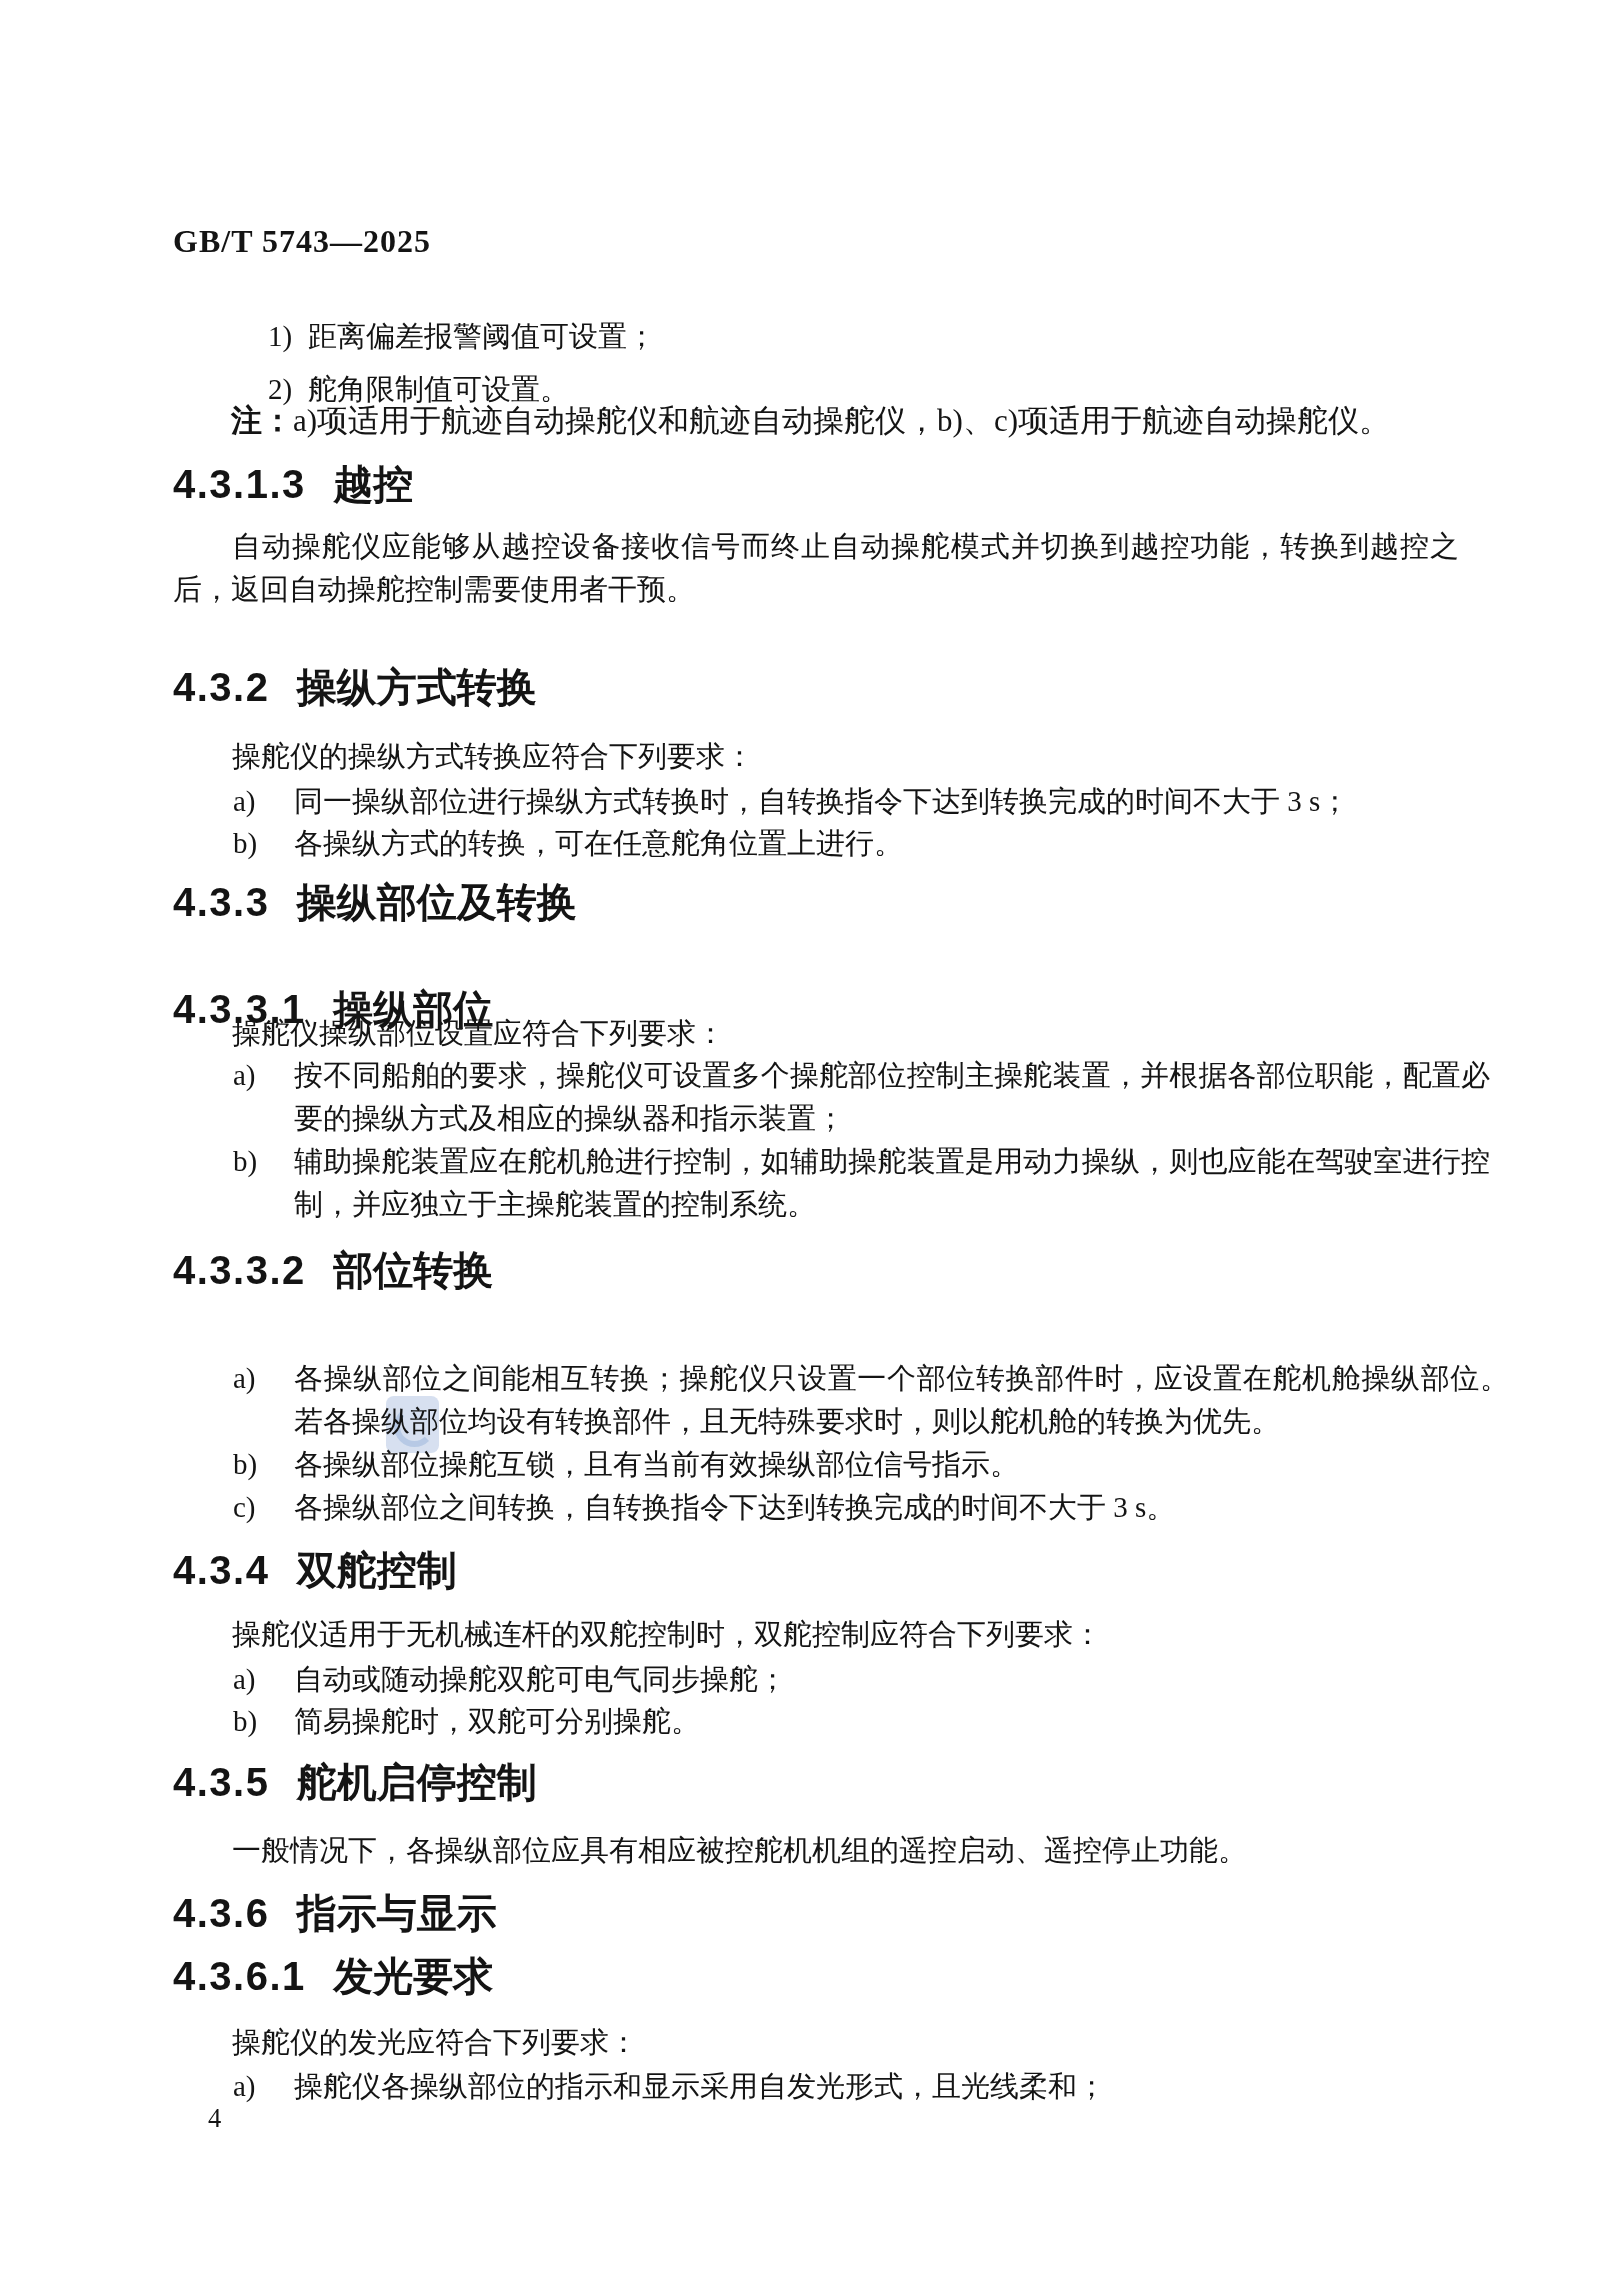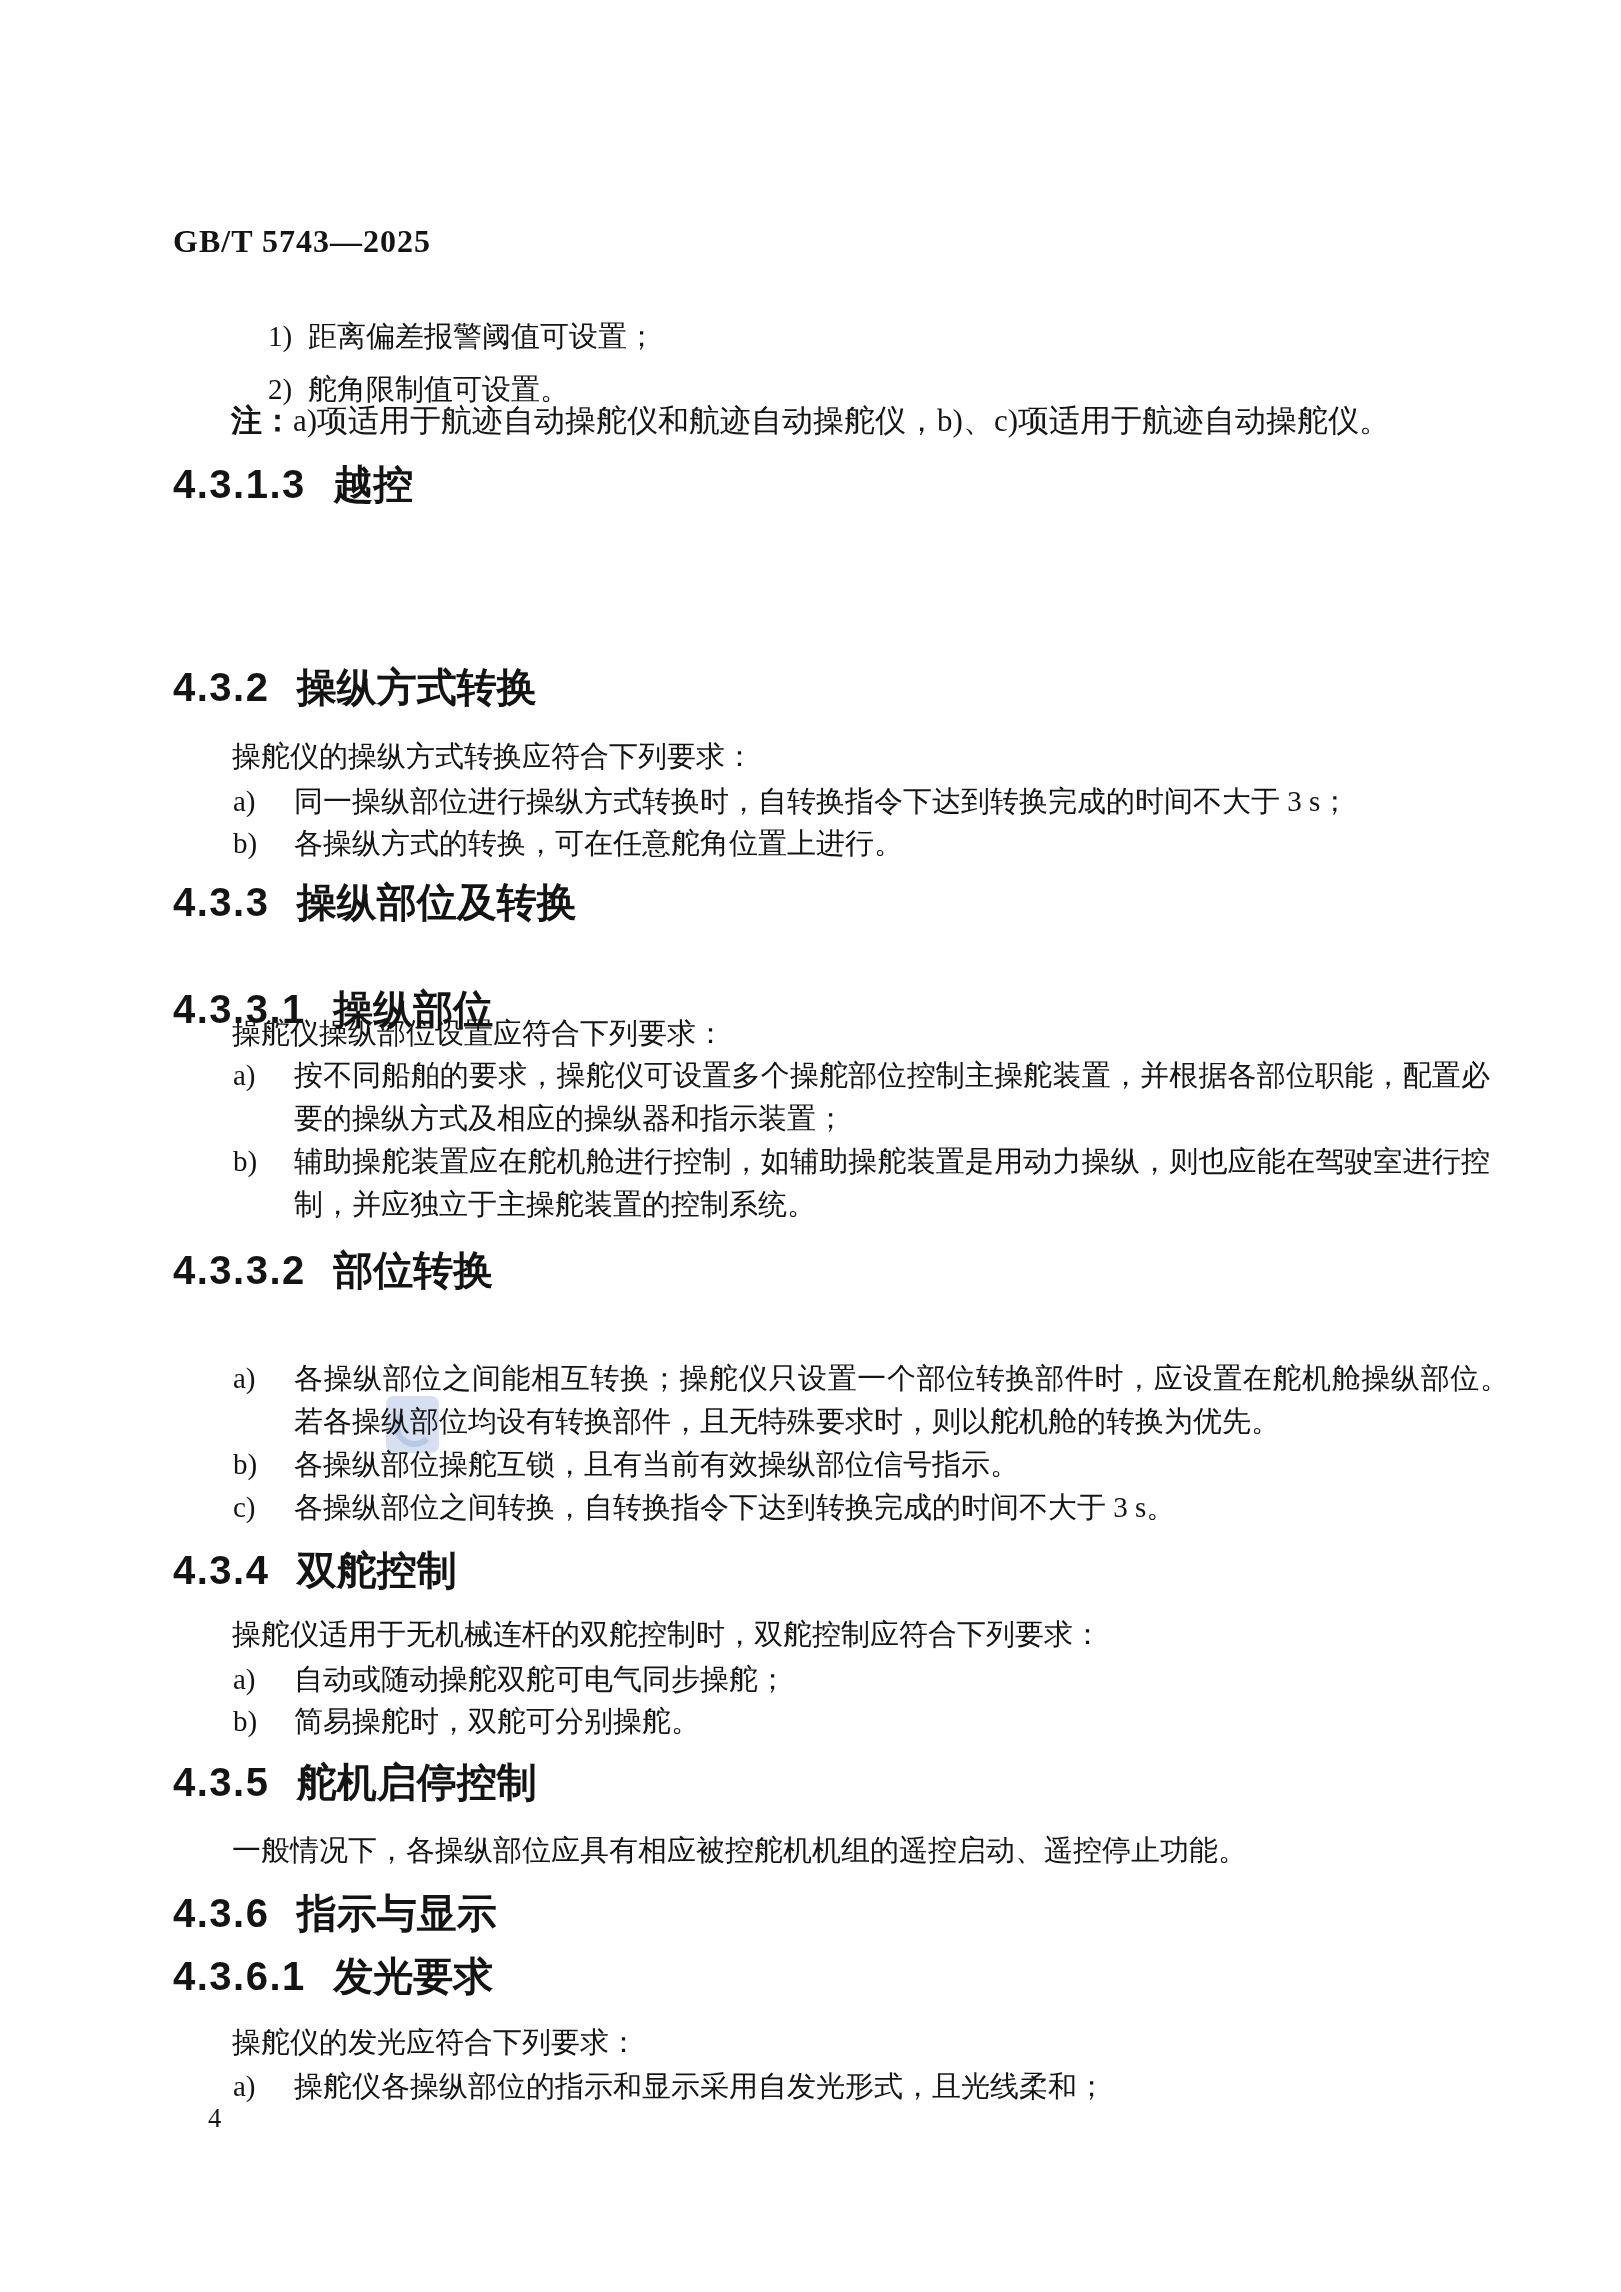--- a/index.html
+++ b/index.html
@@ -83,20 +83,21 @@
     <span class="label">2)</span>
     <span class="text">舵角限制值可设置。</span>
   </div>
   <div class="note" style="top:404px">
     <span class="note-label">注：</span><span>a)项适用于航迹自动操舵仪和航迹自动操舵仪，b)、c)项适用于航迹自动操舵仪。</span>
   </div>
 
   <div class="heading" style="top:465px">
     <span class="num">4.3.1.3</span><span>越控</span>
   </div>
+  <div class="para" style="top:525px">自动操舵仪应能够从越控设备接收信号而终止自动操舵模式并切换到越控功能，转换到越控之后，返回自动操舵控制需要使用者干预。</div>
 
   <div class="heading" style="top:668px">
     <span class="num">4.3.2</span><span>操纵方式转换</span>
   </div>
   <div class="para" style="top:735px">操舵仪的操纵方式转换应符合下列要求：</div>
   <div class="item" style="top:780px">
     <span class="label">a)</span>
     <span class="text">同一操纵部位进行操纵方式转换时，自转换指令下达到转换完成的时间不大于 3 s；</span>
   </div>
   <div class="item" style="top:822px">

